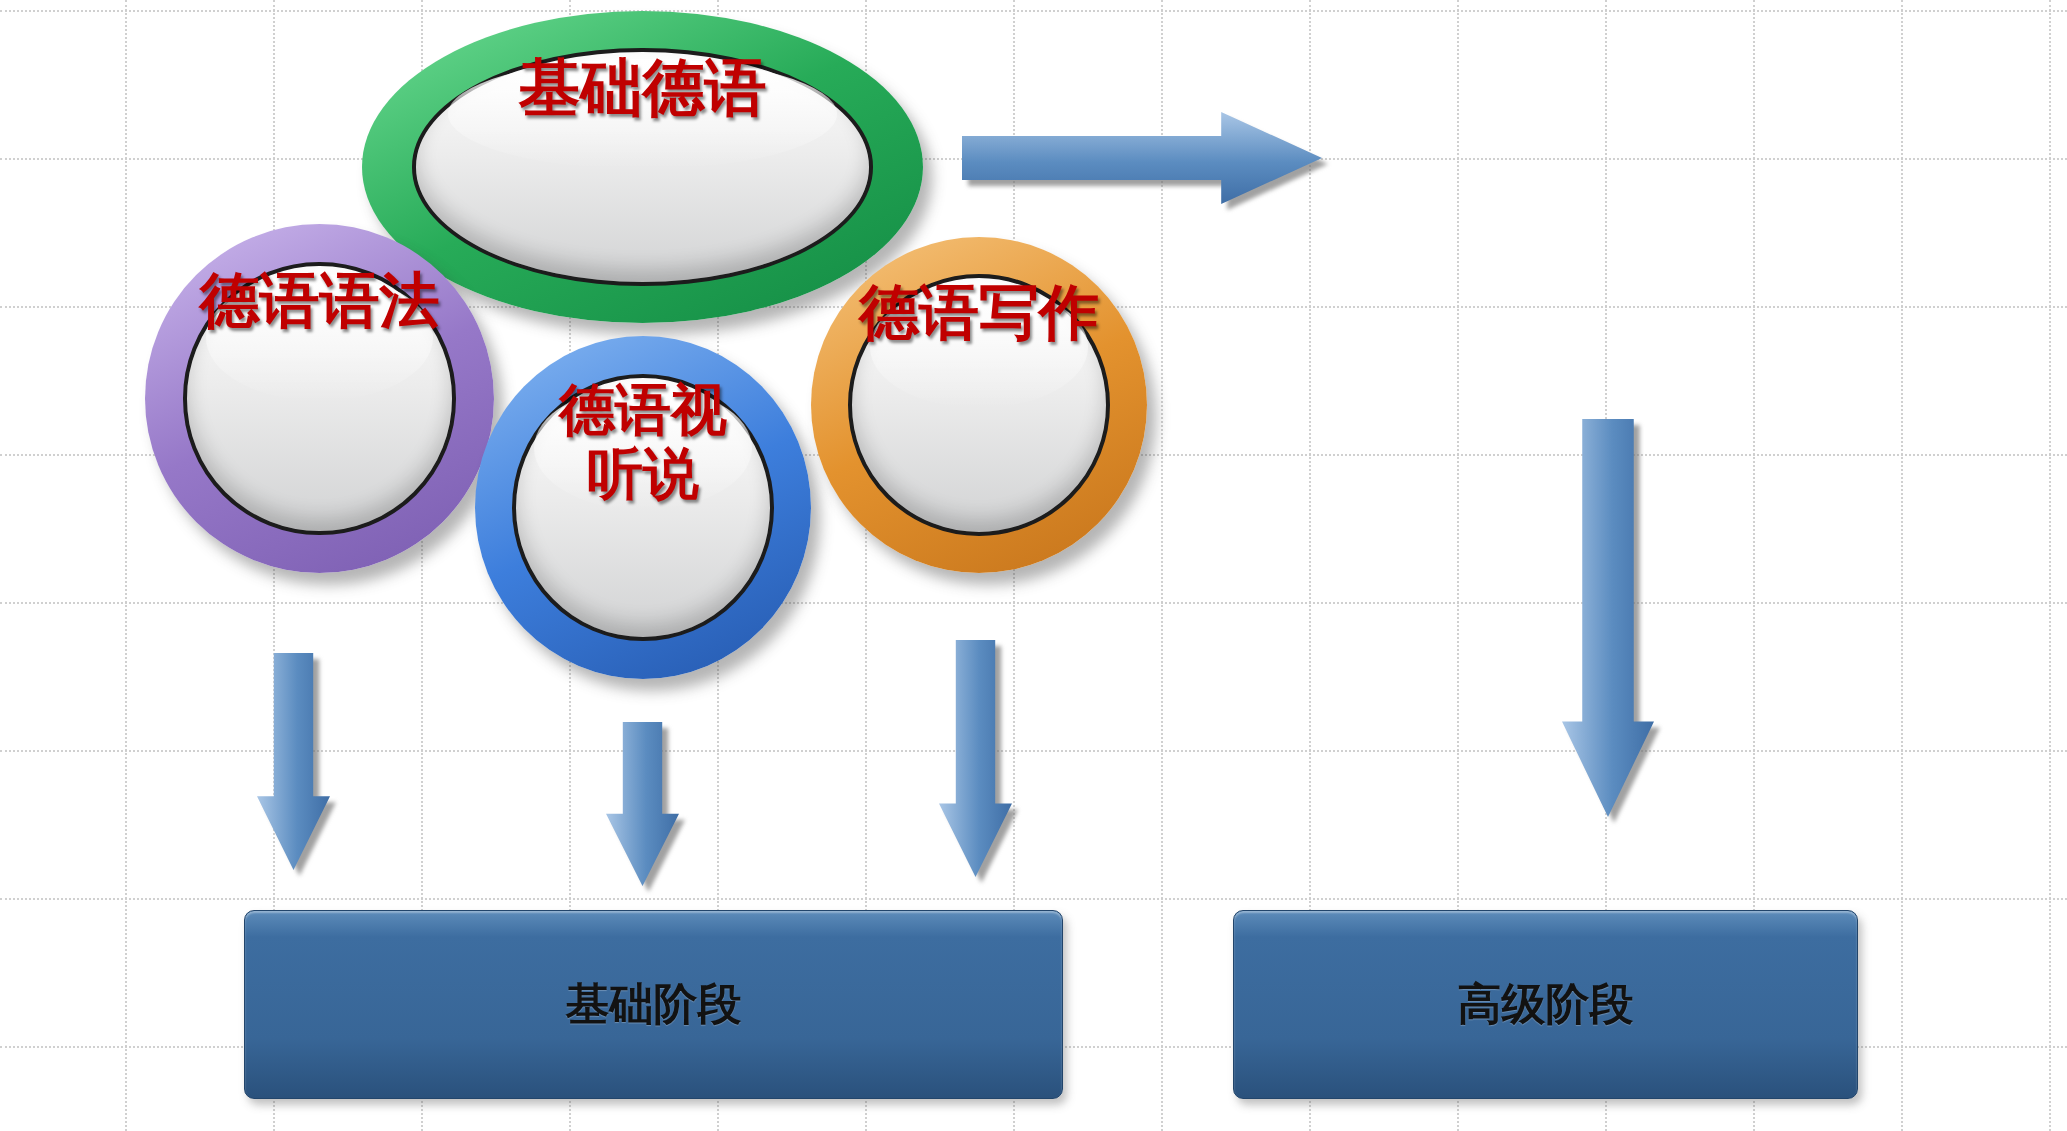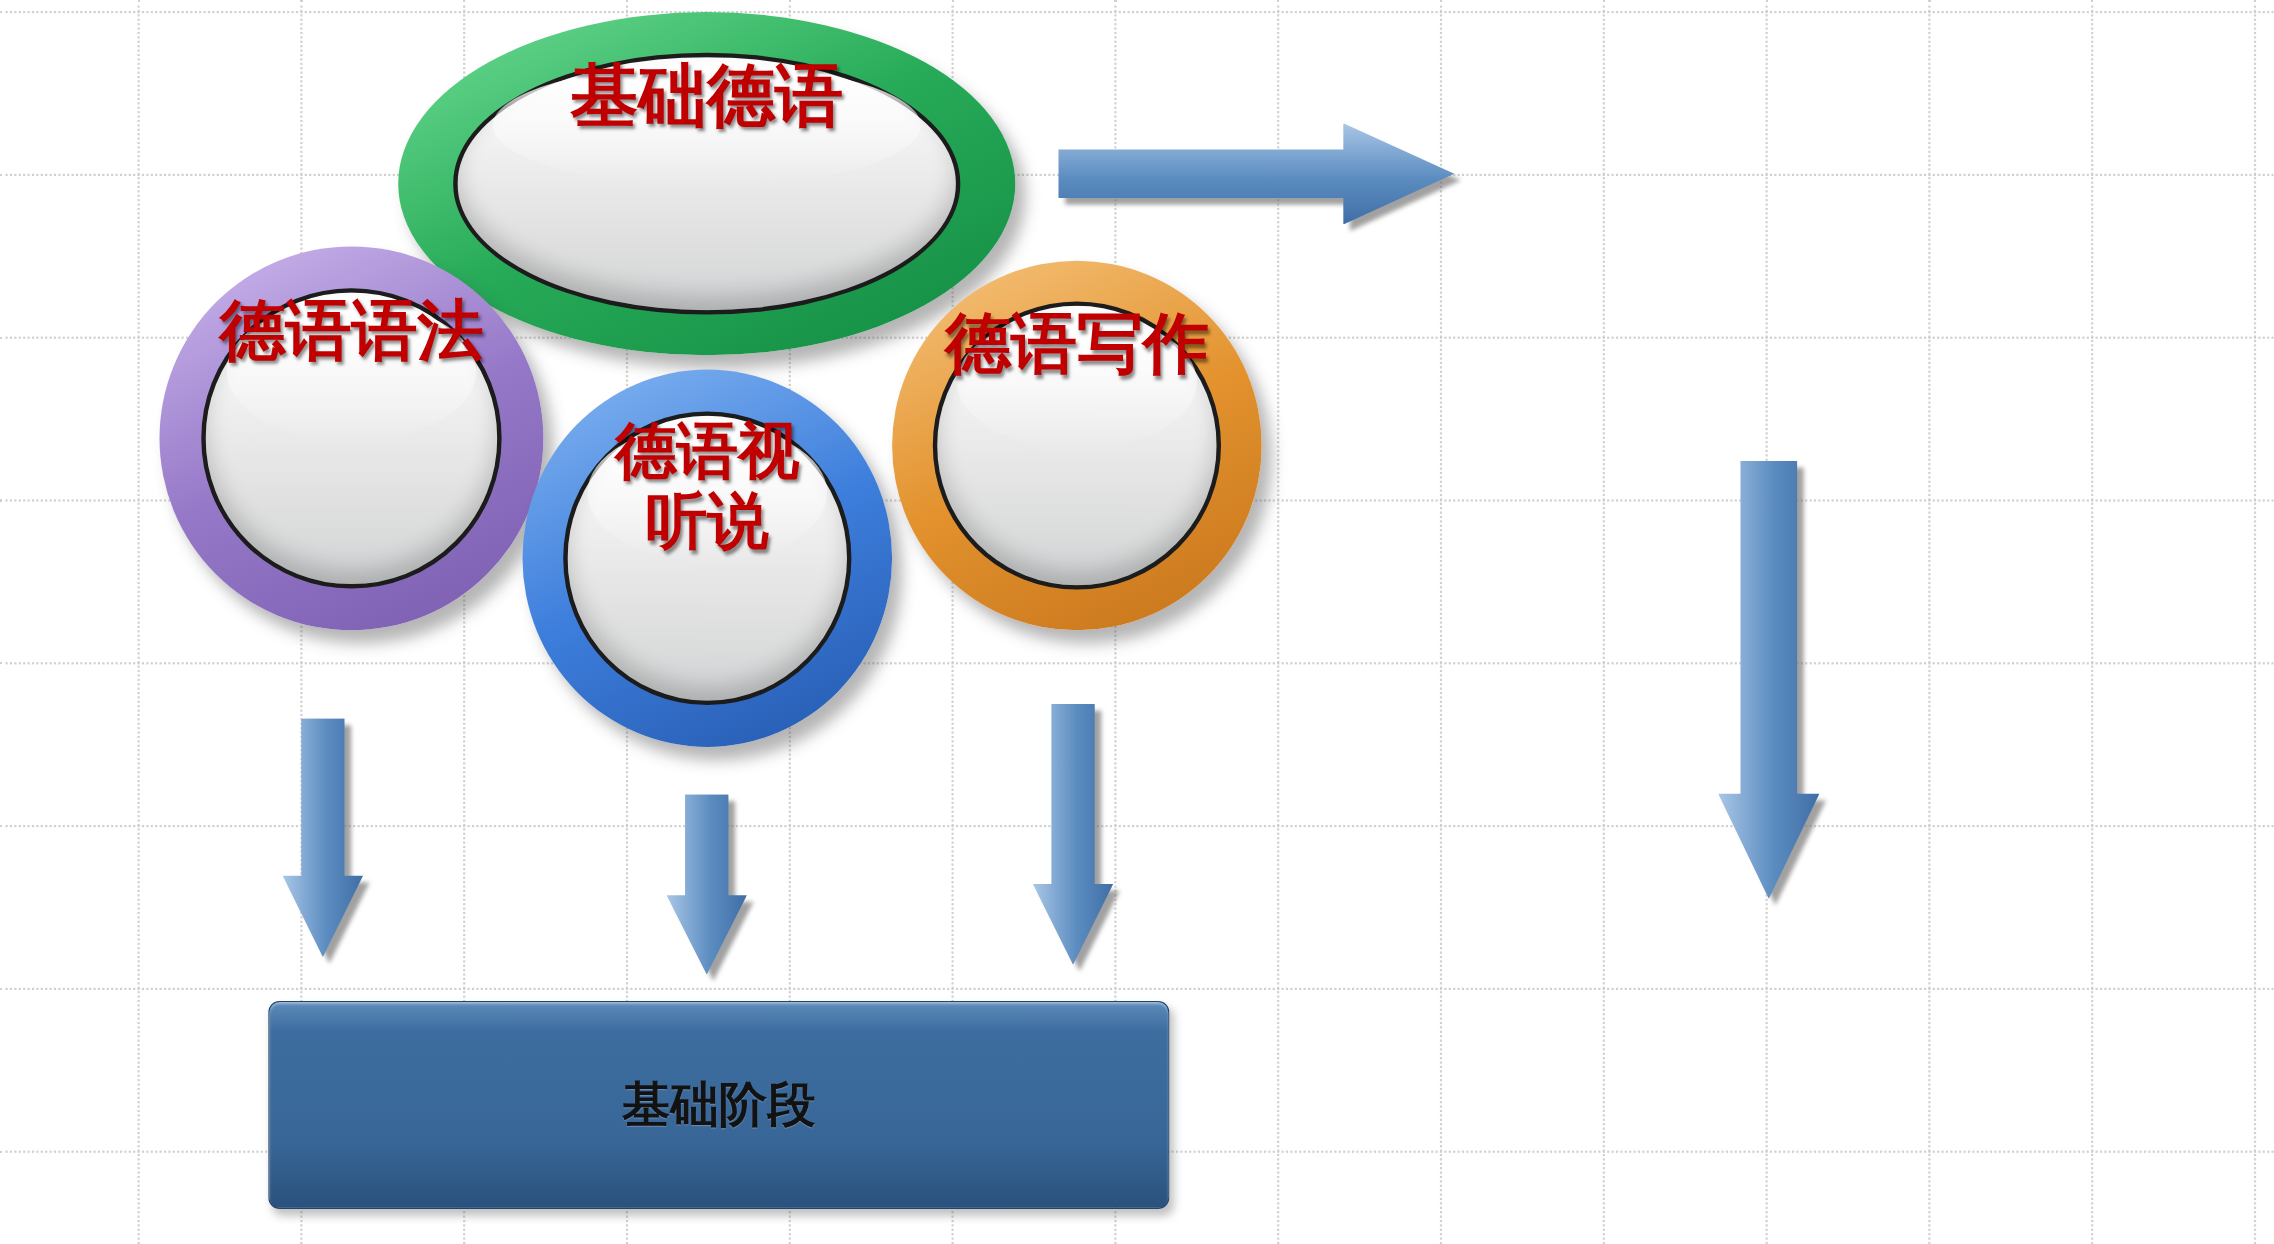--- a/index.html
+++ b/index.html
@@ -170,14 +170,17 @@
   <div class="node circle orange" style="left:811px; top:237px; width:336px; height:336px;">
     <div class="inner">
       <span class="node-label fs60">德语写作</span>
     </div>
   </div>
 
   <div class="bar" style="left:244px; top:910px; width:817px; height:187px;">
     <span class="bar-label">基础阶段</span>
   </div>
 
+  <div class="bar" style="left:1233px; top:910px; width:623px; height:187px;">
+    <span class="bar-label">高级阶段</span>
+  </div>
 
 </div>
 
 </body></html>

